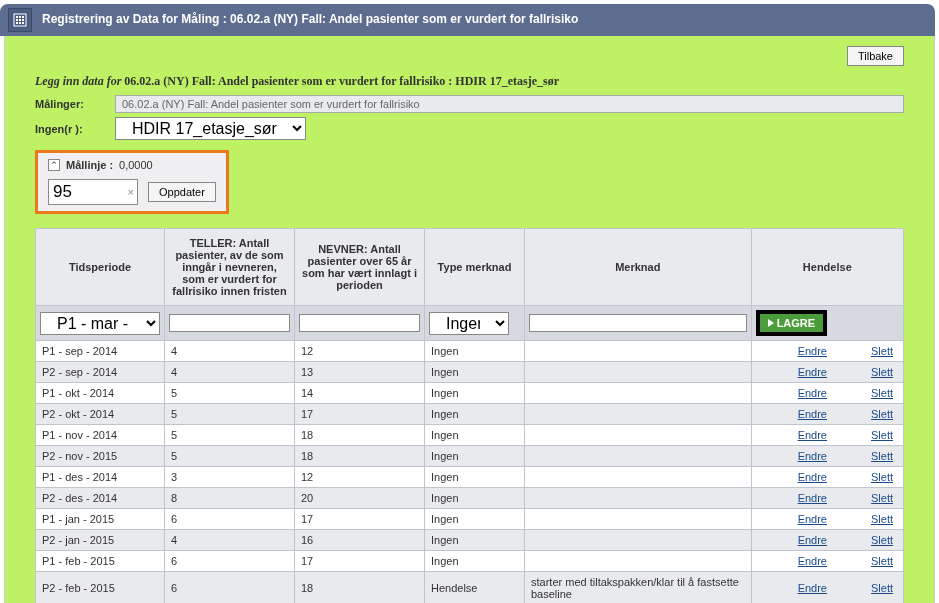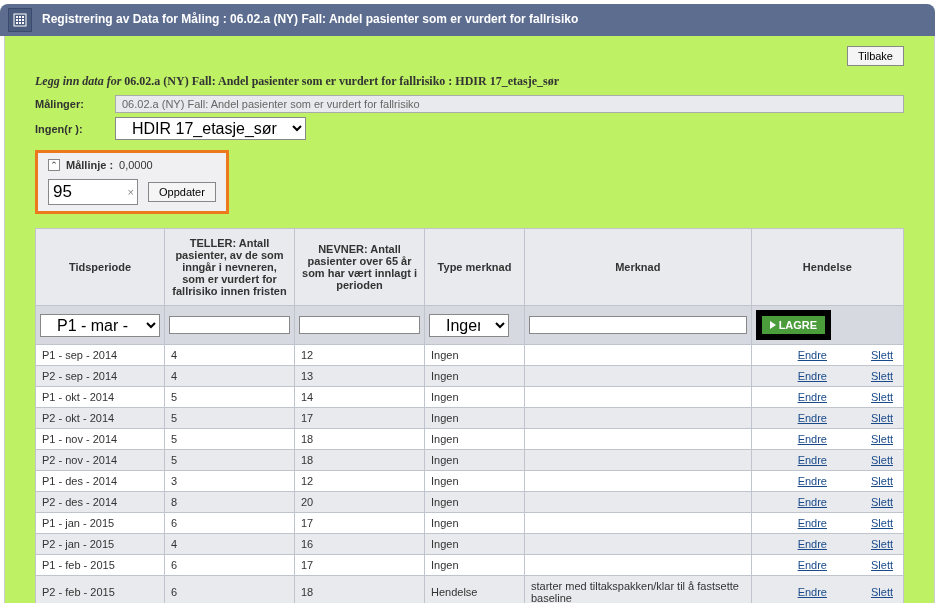--- a/index.html
+++ b/index.html
@@ -124,21 +124,21 @@
     font-size: 11px;
     font-family: inherit;
     background: #fff;
   }
   .period-select { width: 120px; }
   .type-select { width: 80px; }
   .merknad-input { width: 100%; }
   .lagre-btn {
     background: #4a9d3a;
     color: #fff;
-    border: 6px solid #000000;
+    border: 4px solid #000000;
     padding: 3px 8px;
     font-size: 11px;
     font-weight: bold;
     cursor: pointer;
     display: inline-flex;
     align-items: center;
     gap: 3px;
   }
   .lagre-btn .tri {
     width: 0; height: 0;
@@ -284,21 +284,21 @@
         </tr>
         <tr>
           <td>P1 - nov - 2014</td>
           <td>5</td>
           <td>18</td>
           <td>Ingen</td>
           <td></td>
           <td><span class="action-link">Endre</span><span class="action-link">Slett</span></td>
         </tr>
         <tr>
-          <td>P2 - nov - 2014</td>
+          <td>P2 - nov - 2015</td>
           <td>5</td>
           <td>18</td>
           <td>Ingen</td>
           <td></td>
           <td><span class="action-link">Endre</span><span class="action-link">Slett</span></td>
         </tr>
         <tr>
           <td>P1 - des - 2014</td>
           <td>3</td>
           <td>12</td>

